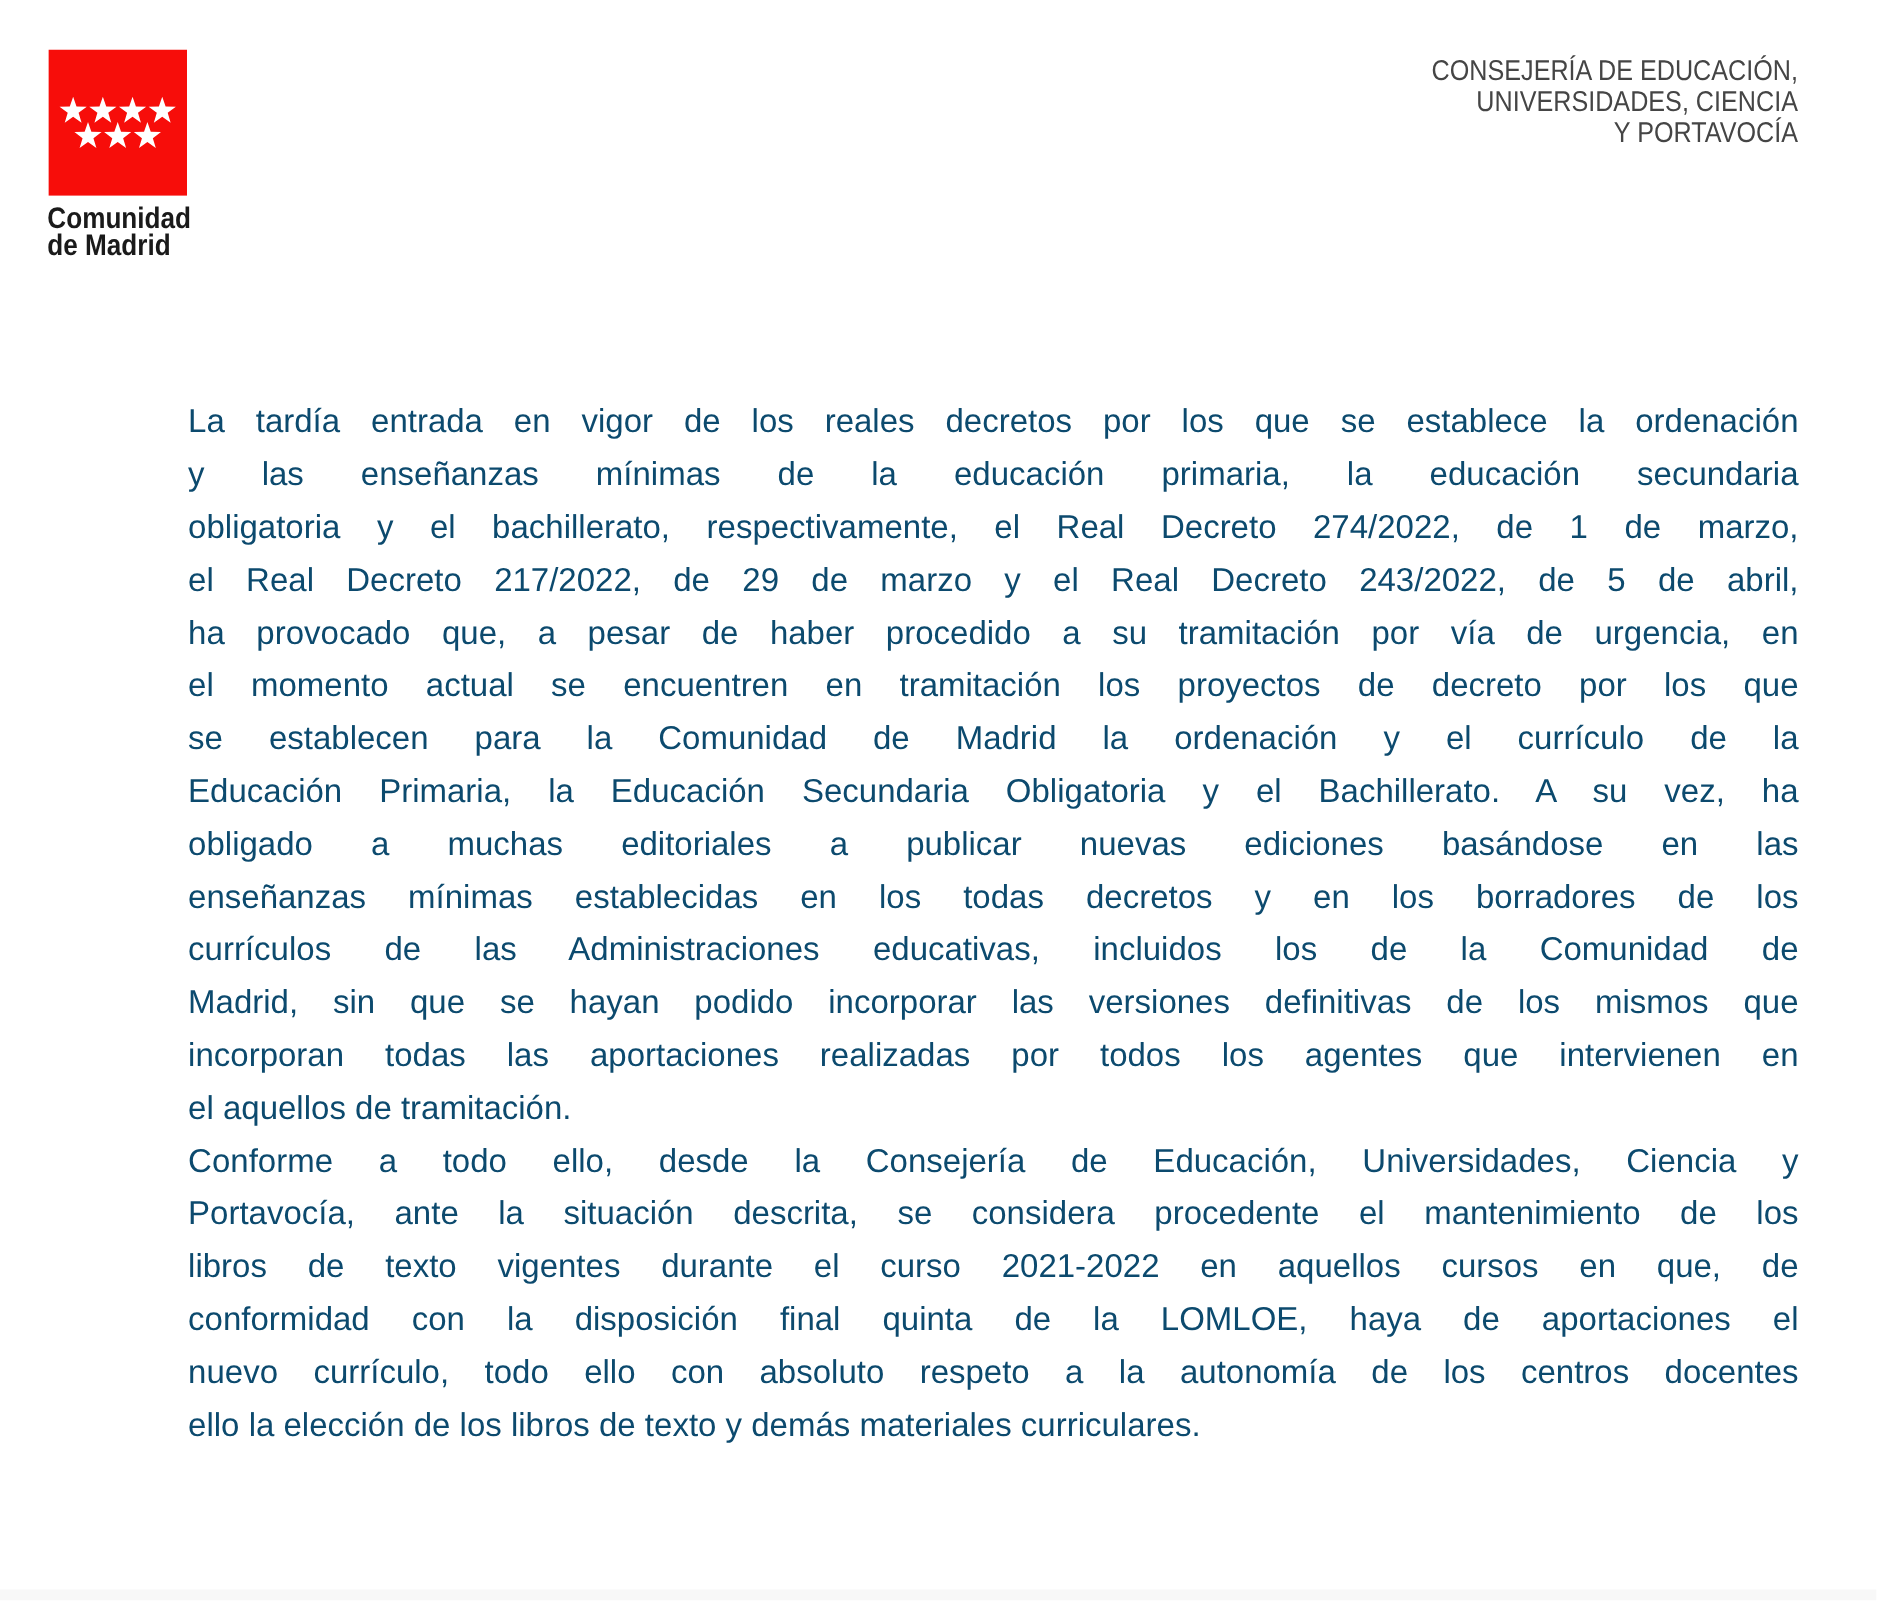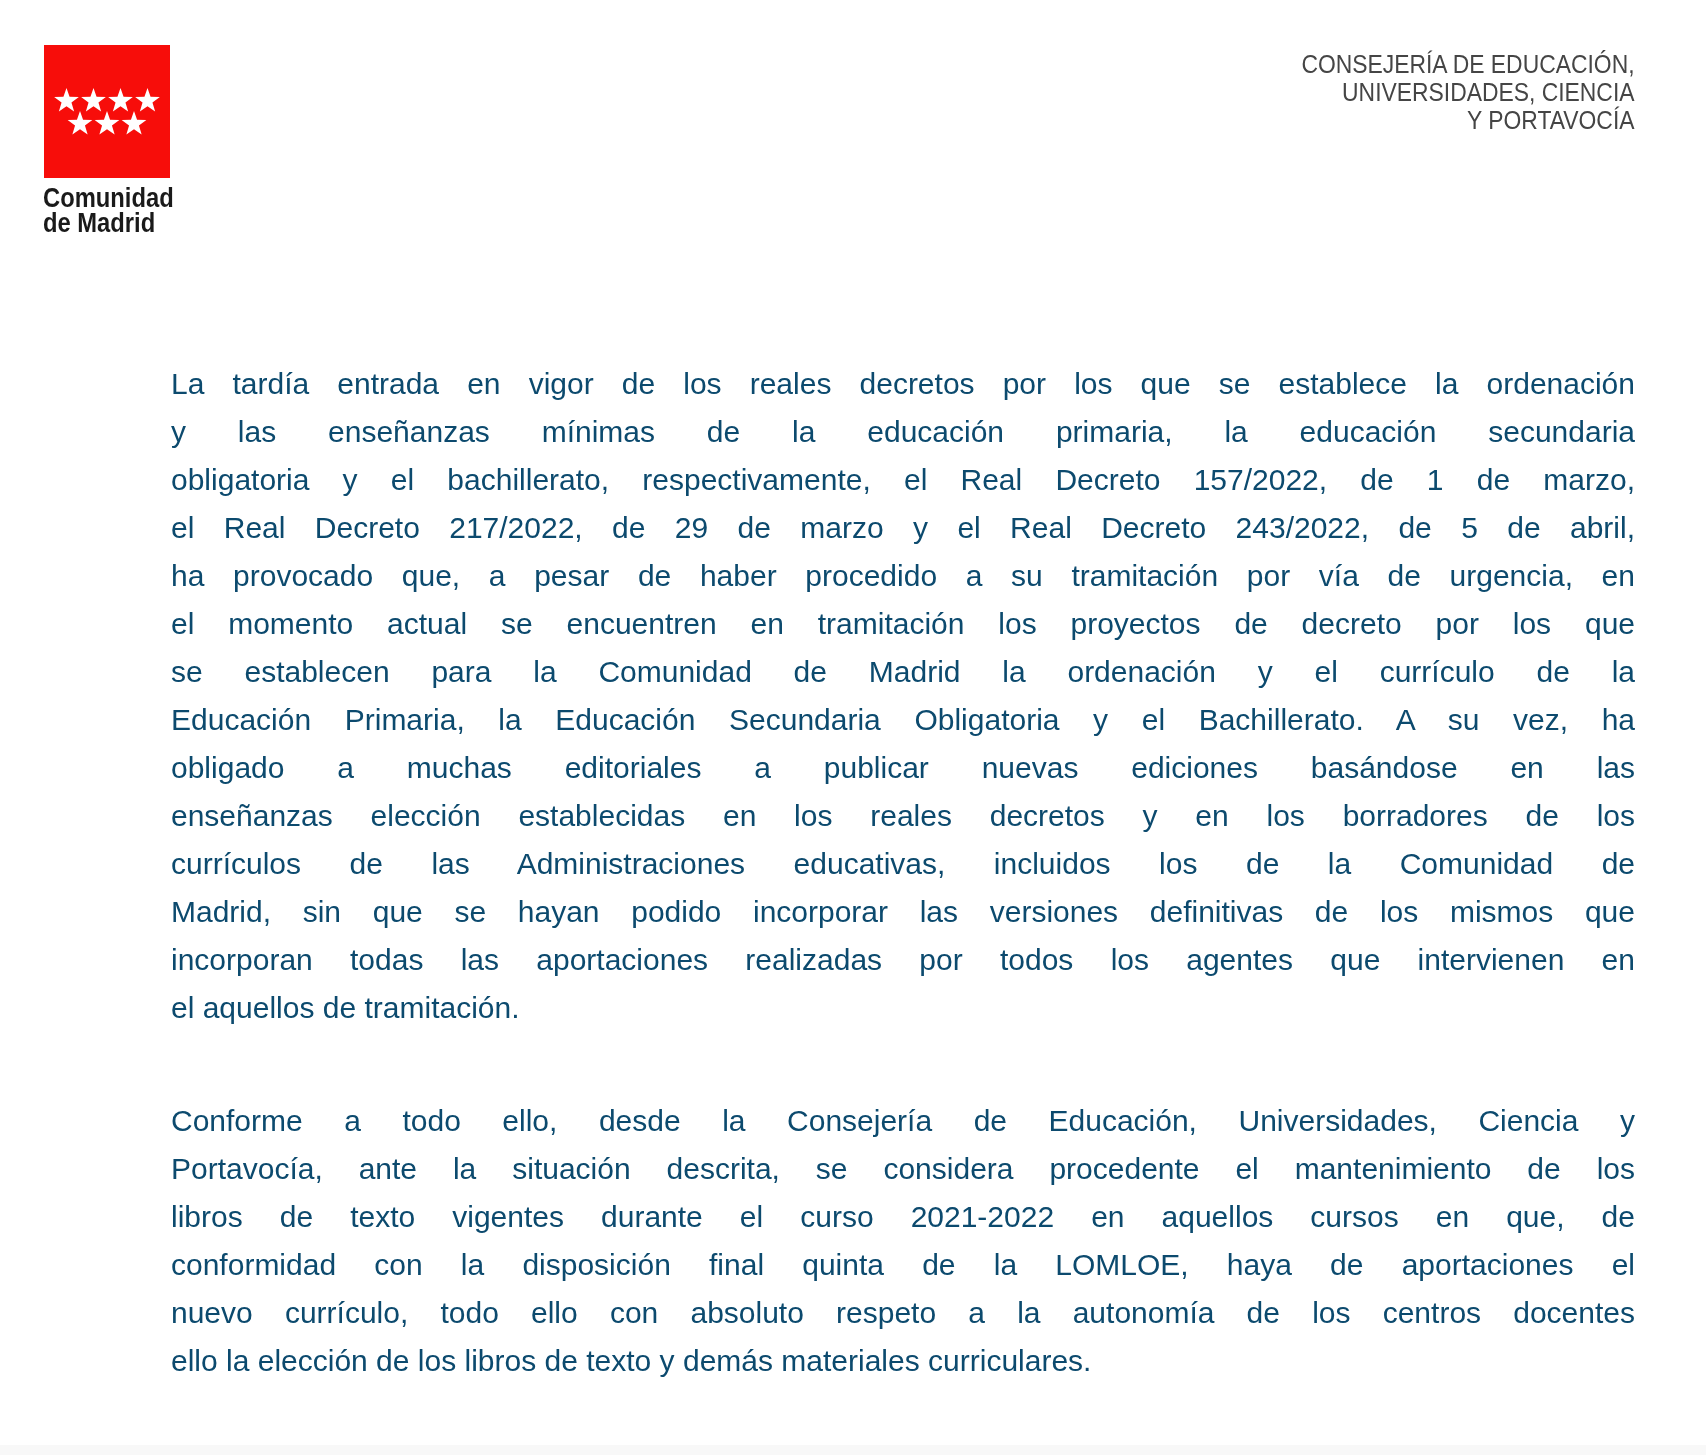--- a/index.html
+++ b/index.html
@@ -29,21 +29,21 @@
     color: #454545; text-align: right;
     transform: scaleX(0.88); transform-origin: right top;
     white-space: nowrap;
   }
 
   
   .text-block {
     position: absolute; left: 171px; top: 360px; width: 1464px;
     font-size: 30px; line-height: 48px; color: #0c4a6e;
   }
-  .paragraph + .paragraph { margin-top: 65px; }
+  .paragraph + .paragraph { }
   .line { text-align: justify; text-align-last: justify; }
   .line.last { text-align-last: left; }
 
   
   .footer-band {
     position: absolute; left: 0; right: 0; bottom: 0; height: 10px;
     background: #f8f8f8;
   }
 </style>
 </head>
@@ -75,28 +75,28 @@
   <div class="dept">
       <div class="dept-line">CONSEJERÍA DE EDUCACIÓN,</div>
       <div class="dept-line">UNIVERSIDADES, CIENCIA</div>
       <div class="dept-line last">Y PORTAVOCÍA</div>
     </div>
 
   <div class="text-block">
     <div class="paragraph">
         <div class="line">La tardía entrada en vigor de los reales decretos por los que se establece la ordenación</div>
         <div class="line">y las enseñanzas mínimas de la educación primaria, la educación secundaria</div>
-        <div class="line">obligatoria y el bachillerato, respectivamente, el Real Decreto 157/2022, de 1 de marzo,</div>
+        <div class="line">obligatoria y el bachillerato, respectivamente, el Real Decreto 274/2022, de 1 de marzo,</div>
         <div class="line">el Real Decreto 217/2022, de 29 de marzo y el Real Decreto 243/2022, de 5 de abril,</div>
         <div class="line">ha provocado que, a pesar de haber procedido a su tramitación por vía de urgencia, en</div>
         <div class="line">el momento actual se encuentren en tramitación los proyectos de decreto por los que</div>
         <div class="line">se establecen para la Comunidad de Madrid la ordenación y el currículo de la</div>
         <div class="line">Educación Primaria, la Educación Secundaria Obligatoria y el Bachillerato. A su vez, ha</div>
         <div class="line">obligado a muchas editoriales a publicar nuevas ediciones basándose en las</div>
-        <div class="line">enseñanzas elección establecidas en los reales decretos y en los borradores de los</div>
+        <div class="line">enseñanzas mínimas establecidas en los todas decretos y en los borradores de los</div>
         <div class="line">currículos de las Administraciones educativas, incluidos los de la Comunidad de</div>
         <div class="line">Madrid, sin que se hayan podido incorporar las versiones definitivas de los mismos que</div>
         <div class="line">incorporan todas las aportaciones realizadas por todos los agentes que intervienen en</div>
         <div class="line last">el aquellos de tramitación.</div>
       </div>
     <div class="paragraph">
         <div class="line">Conforme a todo ello, desde la Consejería de Educación, Universidades, Ciencia y</div>
         <div class="line">Portavocía, ante la situación descrita, se considera procedente el mantenimiento de los</div>
         <div class="line">libros de texto vigentes durante el curso 2021-2022 en aquellos cursos en que, de</div>
         <div class="line">conformidad con la disposición final quinta de la LOMLOE, haya de aportaciones el</div>

